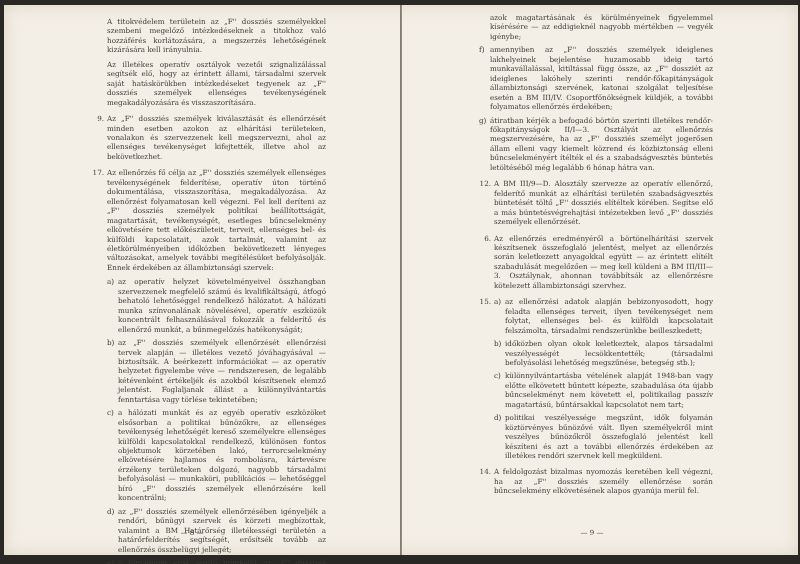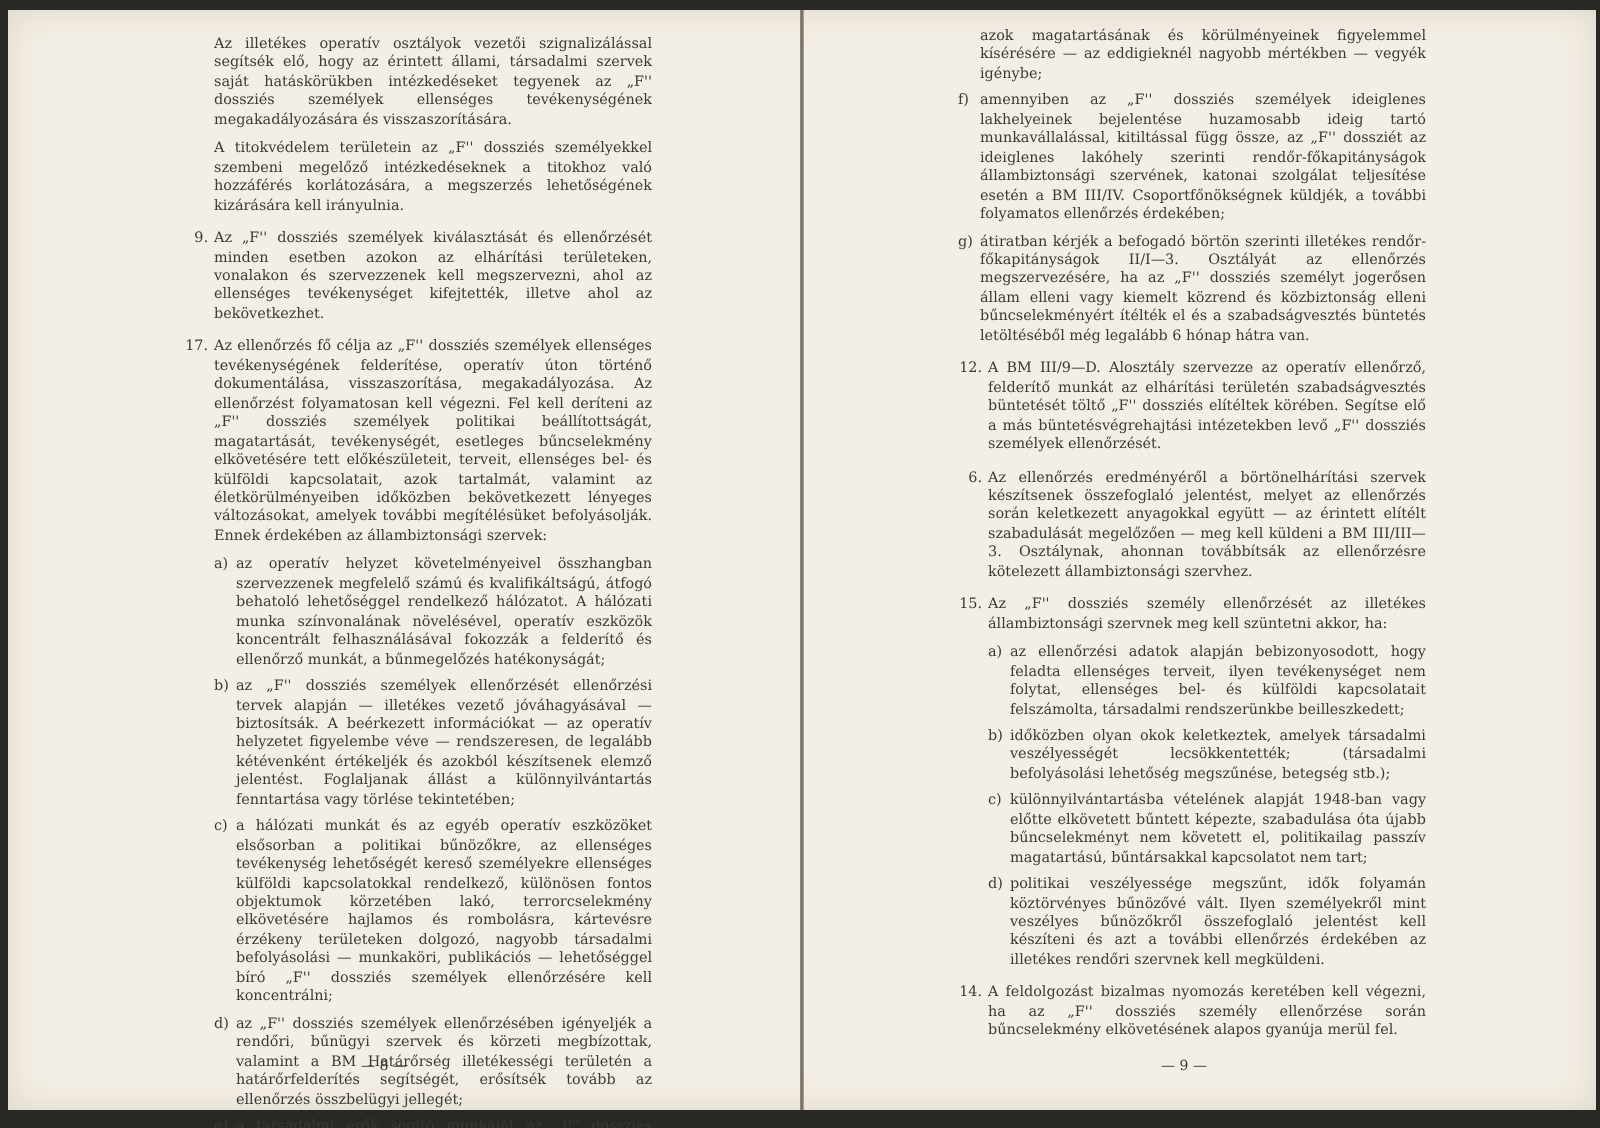--- a/index.html
+++ b/index.html
@@ -44,22 +44,22 @@
   .page.left .pagenum { left:-10px; }
   .page.right .pagenum { left:-8px; }
 </style>
 </head>
 <body>
 
 <div class="spread">
 
   <div class="page left">
     <div class="content">
+      <p class="para indent">A titokvédelem területein az „F'' dossziés személyekkel szembeni megelőző intézkedéseknek a titokhoz való hozzáférés korlátozására, a megszerzés lehetőségének kizárására kell irányulnia.</p>
       <p class="para indent">Az illetékes operatív osztályok vezetői szignalizálással segítsék elő, hogy az érintett állami, társadalmi szervek saját hatáskörükben intézkedéseket tegyenek az „F'' dossziés személyek ellenséges tevékenységének megakadályozására és visszaszorítására.</p>
-      <p class="para indent">A titokvédelem területein az „F'' dossziés személyekkel szembeni megelőző intézkedéseknek a titokhoz való hozzáférés korlátozására, a megszerzés lehetőségének kizárására kell irányulnia.</p>
 
       <div class="numbered">
         <span class="num">9.</span>
         <p>Az „F'' dossziés személyek kiválasztását és ellenőrzését minden esetben azokon az elhárítási területeken, vonalakon és szervezzenek kell megszervezni, ahol az ellenséges tevékenységet kifejtették, illetve ahol az bekövetkezhet.</p>
       </div>
 
       <div class="numbered">
         <span class="num">17.</span>
         <p>Az ellenőrzés fő célja az „F'' dossziés személyek ellenséges tevékenységének felderítése, operatív úton történő dokumentálása, visszaszorítása, megakadályozása. Az ellenőrzést folyamatosan kell végezni. Fel kell deríteni az „F'' dossziés személyek politikai beállítottságát, magatartását, tevékenységét, esetleges bűncselekmény elkövetésére tett előkészületeit, terveit, ellenséges bel- és külföldi kapcsolatait, azok tartalmát, valamint az életkörülményeiben időközben bekövetkezett lényeges változásokat, amelyek további megítélésüket befolyásolják. Ennek érdekében az állambiztonsági szervek:</p>
         <div class="sub">
@@ -108,28 +108,27 @@
         <p>A BM III/9—D. Alosztály szervezze az operatív ellenőrző, felderítő munkát az elhárítási területén szabadságvesztés büntetését töltő „F'' dossziés elítéltek körében. Segítse elő a más büntetésvégrehajtási intézetekben levő „F'' dossziés személyek ellenőrzését.</p>
       </div>
 
       <div class="numbered">
         <span class="num">6.</span>
         <p>Az ellenőrzés eredményéről a börtönelhárítási szervek készítsenek összefoglaló jelentést, melyet az ellenőrzés során keletkezett anyagokkal együtt — az érintett elítélt szabadulását megelőzően — meg kell küldeni a BM III/III—3. Osztálynak, ahonnan továbbítsák az ellenőrzésre kötelezett állambiztonsági szervhez.</p>
       </div>
 
       <div class="numbered">
         <span class="num">15.</span>
-        <p>Az „F'' dossziés személy ellenőrzését az illetékes állambiztonsági szervnek meg kell szüntetni akkor, ha:</p>
         <div class="sub">
           <span class="lbl">a)</span>
           <span>az ellenőrzési adatok alapján bebizonyosodott, hogy feladta ellenséges terveit, ilyen tevékenységet nem folytat, ellenséges bel- és külföldi kapcsolatait felszámolta, társadalmi rendszerünkbe beilleszkedett;</span>
         </div>
         <div class="sub">
           <span class="lbl">b)</span>
-          <span>időközben olyan okok keletkeztek, amelyek társadalmi veszélyességét lecsökkentették; (társadalmi befolyásolási lehetőség megszűnése, betegség stb.);</span>
+          <span>időközben olyan okok keletkeztek, alapos társadalmi veszélyességét lecsökkentették; (társadalmi befolyásolási lehetőség megszűnése, betegség stb.);</span>
         </div>
         <div class="sub">
           <span class="lbl">c)</span>
           <span>különnyilvántartásba vételének alapját 1948-ban vagy előtte elkövetett bűntett képezte, szabadulása óta újabb bűncselekményt nem követett el, politikailag passzív magatartású, bűntársakkal kapcsolatot nem tart;</span>
         </div>
         <div class="sub">
           <span class="lbl">d)</span>
           <span>politikai veszélyessége megszűnt, idők folyamán köztörvényes bűnözővé vált. Ilyen személyekről mint veszélyes bűnözőkről összefoglaló jelentést kell készíteni és azt a további ellenőrzés érdekében az illetékes rendőri szervnek kell megküldeni.</span>
         </div>
       </div>

